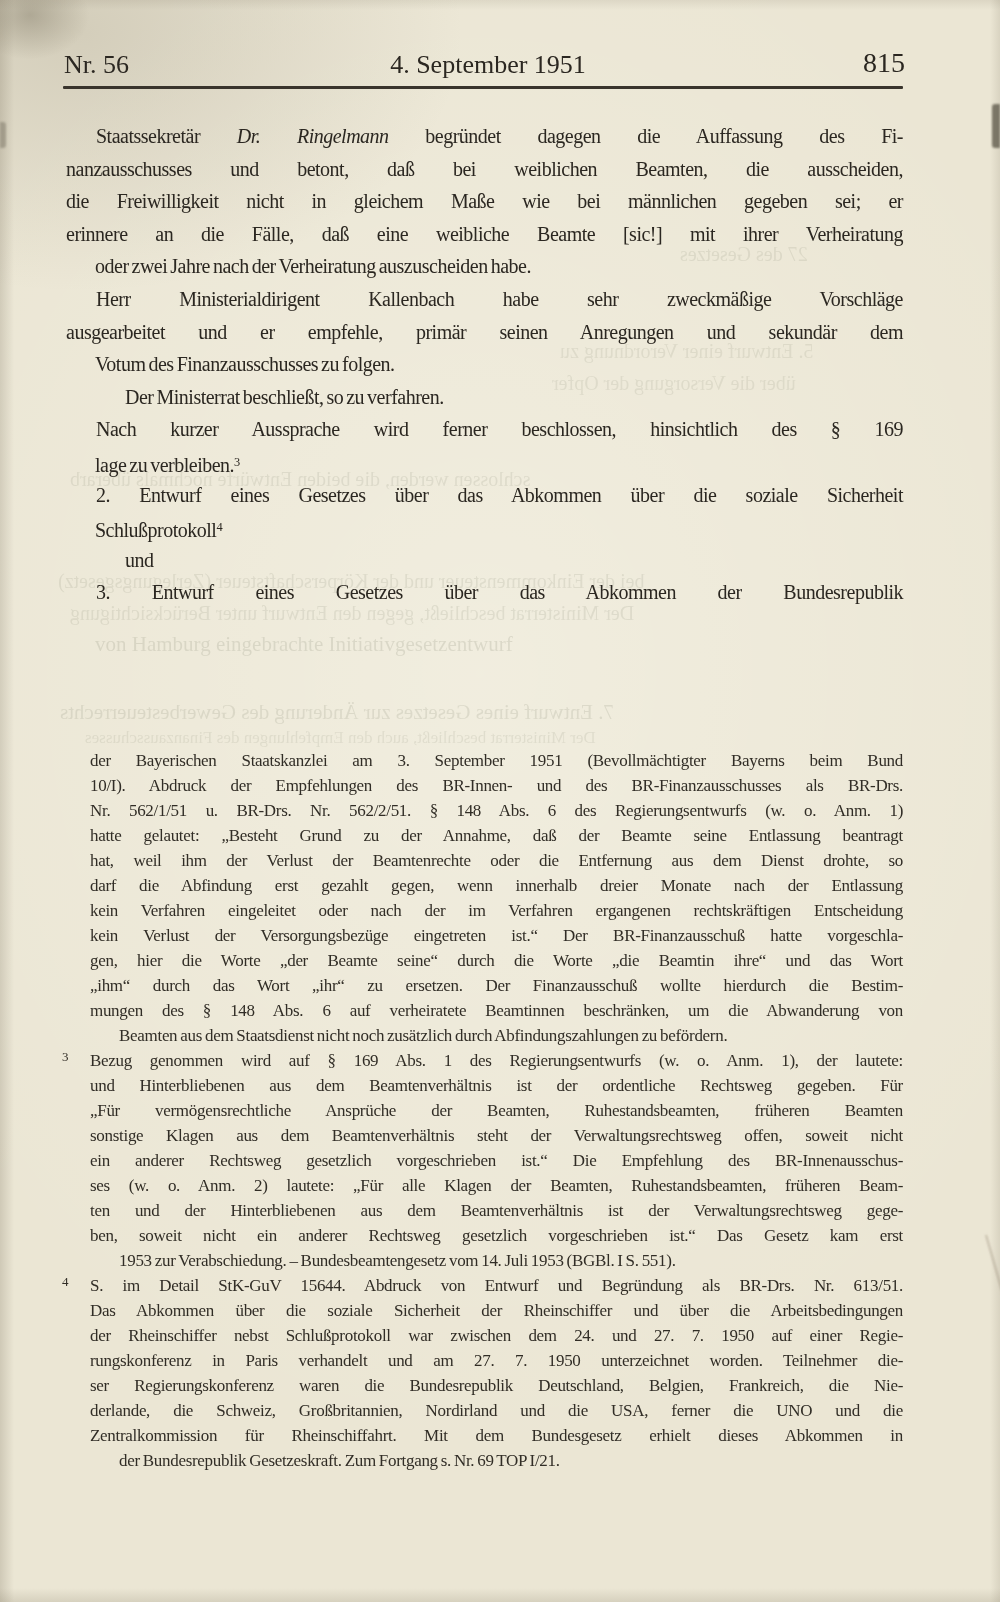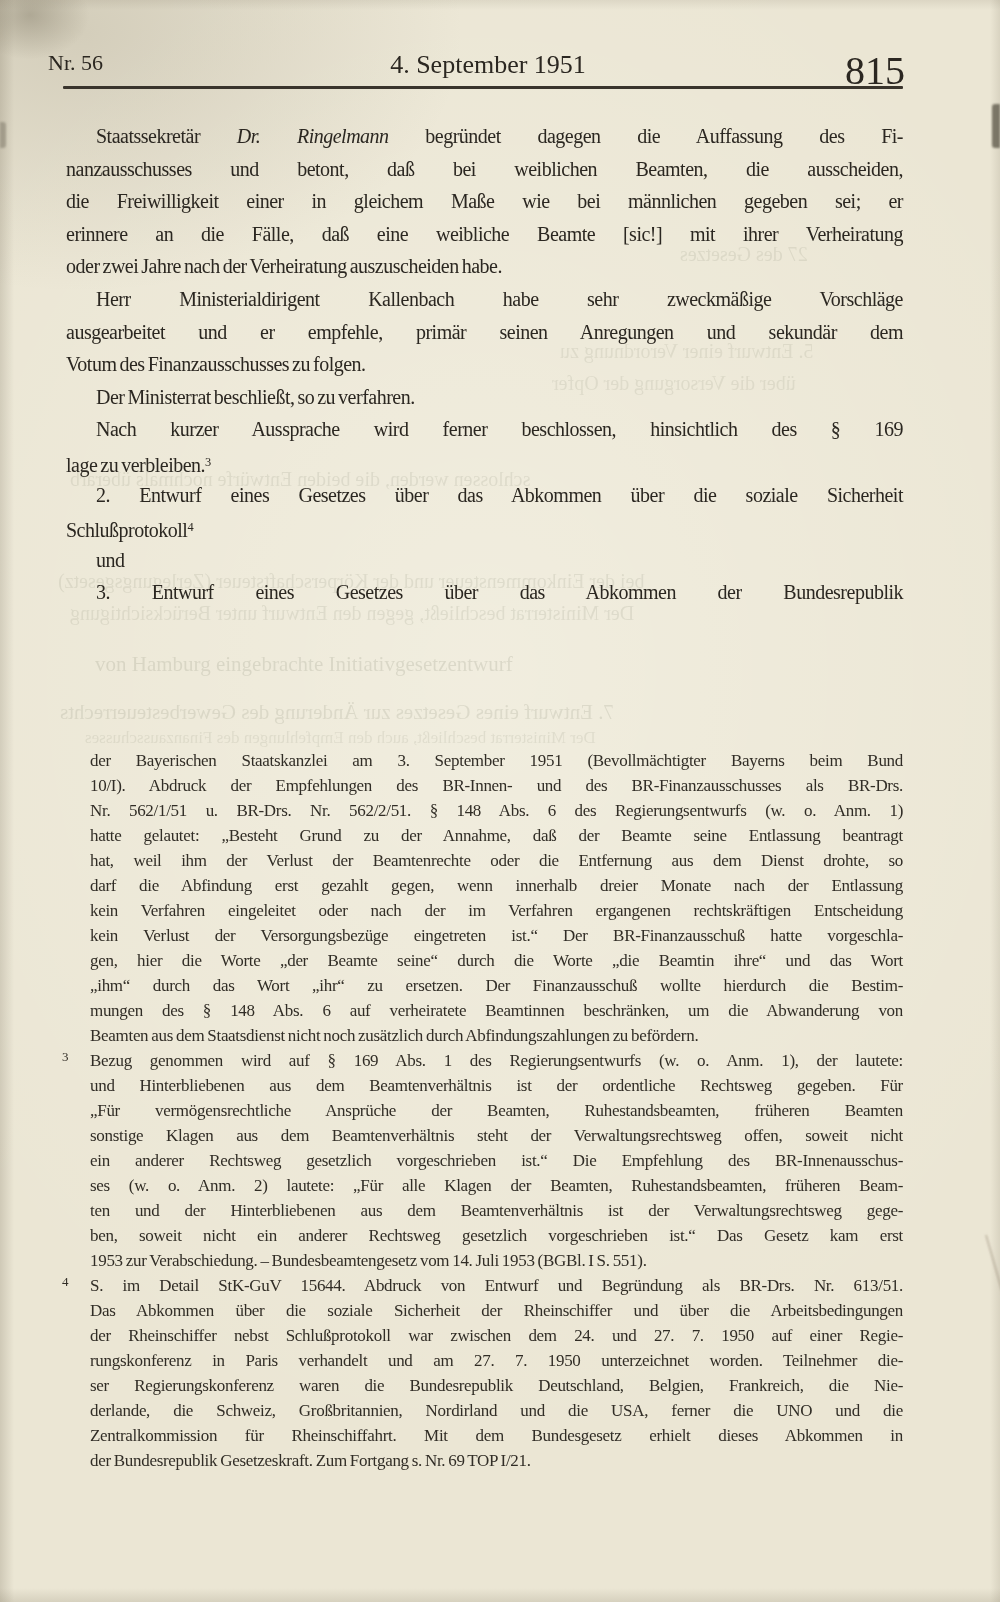--- a/index.html
+++ b/index.html
@@ -9,32 +9,32 @@
     background-color:#ebe6d4;
     background-image:
       radial-gradient(ellipse 620px 420px at 8% 2%, rgba(118,108,86,0.20), transparent 62%),
       radial-gradient(ellipse 900px 1100px at 48% 42%, rgba(255,255,248,0.30), transparent 72%),
       linear-gradient(to right, rgba(108,98,78,0.22) 0px, transparent 14px),
       linear-gradient(to left, rgba(108,98,78,0.14) 0px, transparent 10px),
       linear-gradient(to bottom, rgba(108,98,78,0.12) 0px, transparent 10px),
       linear-gradient(to top, rgba(108,98,78,0.16) 0px, transparent 14px);
   }
   
-  .issue { position:absolute; left:48px; top:50px; font-size:22px; }
+  .issue { position:absolute; left:64px; top:50px; font-size:26px; }
   .date  { position:absolute; left:488px; top:50px; transform:translateX(-50%); font-size:26px; white-space:nowrap; }
-  .folio { position:absolute; right:95px; top:47px; font-size:40px;margin-left:7px; }
+  .folio { position:absolute; right:95px; top:47px; font-size:28px;margin-left:7px; }
   .rule  { position:absolute; left:63px; top:86px; width:840px; height:3px; background:#39342c; border-radius:1px; }
   
   main { position:absolute; left:66px; top:120px; width:837px; }
   .line {
     font-size:20px; height:32.6px; line-height:32.6px;
     letter-spacing:-0.5px; word-spacing:-1.5px; white-space:nowrap;
     text-align:justify; text-align-last:justify;
   }
-  .line.end { text-align-last:left; }
+  .line.end { text-align-last:left;margin-left:29px; }
   .line.indent { text-indent:30px; }
   .line .it { font-style:italic; }
   .line .sp { font-size:0.62em; vertical-align:0.5em; letter-spacing:0; }
   
   #footnotes { position:absolute; left:90px; top:748px; width:813px; color:#312d26; }
   #footnotes .line { font-size:17px; height:25px; line-height:25px; letter-spacing:-0.3px; word-spacing:-1px; }
   .fn { position:relative; }
   .fn-marker { position:absolute; left:-28px; top:1px; font-size:13px; }
   
   .ghost { position:absolute; color:#6e725c; filter:blur(0.7px); white-space:nowrap;
@@ -60,37 +60,37 @@
   <div class="smudge-right"></div>
   <div class="crease"></div>
 
   <div id="ghosts">
       <div class="ghost mir" style="left: 680px; top: 243px; font-size: 20px; opacity: 0.13;">27 des Gesetzes</div>
       <div class="ghost mir" style="left: 560px; top: 340px; font-size: 20px; opacity: 0.12;">5. Entwurf einer Verordnung zu</div>
       <div class="ghost mir" style="left: 552px; top: 372px; font-size: 20px; opacity: 0.12;">über die Versorgung der Opfer</div>
       <div class="ghost mir" style="left: 70px; top: 468px; font-size: 20px; opacity: 0.13;">schlossen werden, die beiden Entwürfe nochmals überarb</div>
       <div class="ghost mir" style="left: 58px; top: 570px; font-size: 20px; opacity: 0.13;">bei der Einkommensteuer und der Körperschaftsteuer (Zerlegungsgesetz)</div>
       <div class="ghost mir" style="left: 70px; top: 602px; font-size: 20px; opacity: 0.13;">Der Ministerrat beschließt, gegen den Entwurf unter Berücksichtigung</div>
-      <div class="ghost" style="left: 95px; top: 652px; font-size: 21px; opacity: 0.16;">von Hamburg eingebrachte Initiativgesetzentwurf</div>
+      <div class="ghost" style="left: 95px; top: 632px; font-size: 21px; opacity: 0.16;">von Hamburg eingebrachte Initiativgesetzentwurf</div>
       <div class="ghost mir" style="left: 60px; top: 700px; font-size: 21px; opacity: 0.15;">7. Entwurf eines Gesetzes zur Änderung des Gewerbesteuerrechts</div>
       <div class="ghost mir" style="left: 85px; top: 728px; font-size: 17px; opacity: 0.12;">Der Ministerrat beschließt, auch den Empfehlungen des Finanzausschusses</div>
     </div>
 
   <header>
     <span class="issue">Nr. 56</span>
     <span class="date">4. September 1951</span>
     <span class="folio">815</span>
     <div class="rule"></div>
   </header>
 
   <main id="body-text">
       <div>
         <div class="line  indent"><span>Staatssekretär </span><span class="it">Dr. Ringelmann</span><span> begründet dagegen die Auffassung des Fi-</span></div>
         <div class="line ">nanzausschusses und betont, daß bei weiblichen Beamten, die ausscheiden,</div>
-        <div class="line ">die Freiwilligkeit einer in gleichem Maße wie bei männlichen gegeben sei; er</div>
+        <div class="line ">die Freiwilligkeit nicht in gleichem Maße wie bei männlichen gegeben sei; er</div>
         <div class="line ">erinnere an die Fälle, daß eine weibliche Beamte [sic!] mit ihrer Verheiratung</div>
         <div class="line  end">oder zwei Jahre nach der Verheiratung auszuscheiden habe.</div>
       </div>
       <div>
         <div class="line  indent">Herr Ministerialdirigent Kallenbach habe sehr zweckmäßige Vorschläge</div>
         <div class="line ">ausgearbeitet und er empfehle, primär seinen Anregungen und sekundär dem</div>
         <div class="line  end">Votum des Finanzausschusses zu folgen.</div>
       </div>
       <div>
         <div class="line  indent end">Der Ministerrat beschließt, so zu verfahren.</div>

